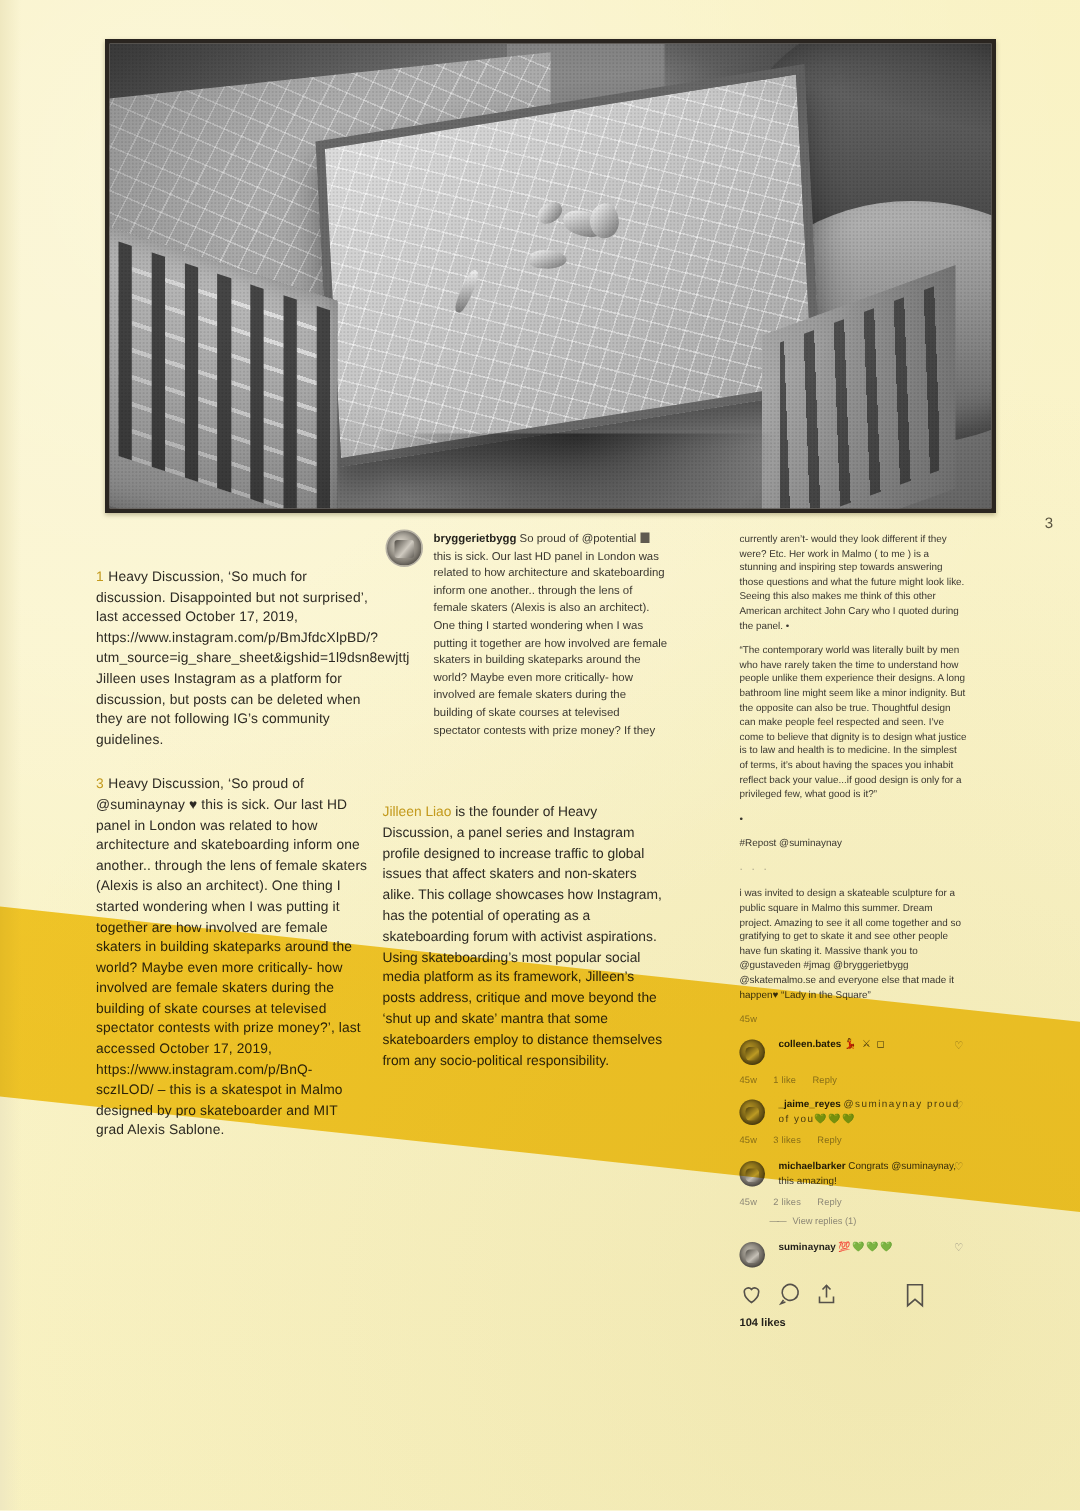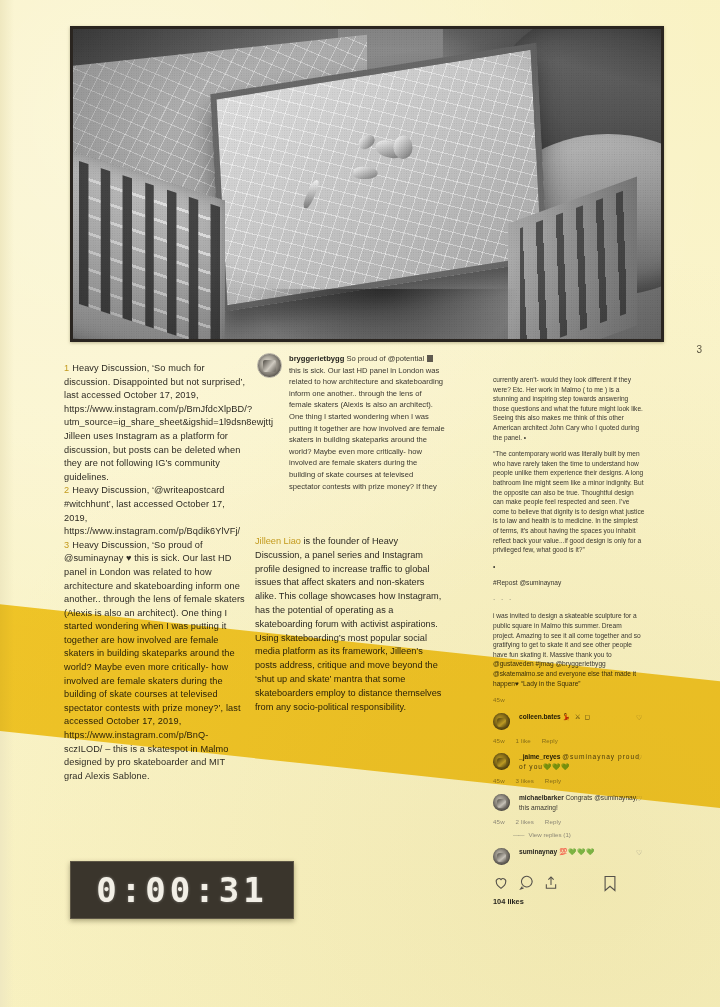--- a/index.html
+++ b/index.html
@@ -194,24 +194,24 @@
     line-height: 13.6px;
     letter-spacing: .01em;
   }
   #col-mid {
     left: 255px;
     top: 353px;
     width: 190px;
   }
   #col-right {
     left: 493px;
-    top: 375px;
+    top: 355px;
     width: 152px;
   }
-  .fn { margin: 0 0 0 0; text-indent: 0; }
+  .fn { margin: 16px 0 0 0; text-indent: 0; }
   .fnum {
     color: #c39a1d;
     font-weight: 400;
     margin-right: 3px;
   }
 
   
   #ig-post {
     position: relative;
     font-size: 7.6px;
@@ -388,21 +388,20 @@
       <div class="ph ph-shadow"></div>
       <div id="photo-halftone"></div>
       <div id="photo-vig"></div>
     </div>
   </div>
 
   <div id="page-number">3</div>
 
   <div class="col" id="col-left">
     <p class="fn"><span class="fnum">1</span><span>Heavy Discussion, ‘So much for discussion. Disappointed but not surprised’, last accessed October 17, 2019, https://www.instagram.com/p/BmJfdcXlpBD/?utm_source=ig_share_sheet&amp;igshid=1l9dsn8ewjttj Jilleen uses Instagram as a platform for discussion, but posts can be deleted when they are not following IG’s community guidelines.</span></p>
-    <p class="fn"><span class="fnum">2</span><span>Heavy Discussion, ‘@writeapostcard #witchhunt’, last accessed October 17, 2019, https://www.instagram.com/p/Bqdik6YlVFj/</span></p>
     <p class="fn"><span class="fnum">3</span><span>Heavy Discussion, ‘So proud of @suminaynay ♥ this is sick. Our last HD panel in London was related to how architecture and skateboarding inform one another.. through the lens of female skaters (Alexis is also an architect). One thing I started wondering when I was putting it together are how involved are female skaters in building skateparks around the world? Maybe even more critically- how involved are female skaters during the building of skate courses at televised spectator contests with prize money?’, last accessed October 17, 2019, https://www.instagram.com/p/BnQ-sczILOD/ – this is a skatespot in Malmo designed by pro skateboarder and MIT grad Alexis Sablone.</span></p>
   </div>
 
   <div class="col" id="col-mid">
     <div id="ig-post">
       <div id="ig-avatar"></div>
       <span class="ig-user">bryggerietbygg</span>
       <span>So proud of @potential</span>
       <span class="sq-glyph"></span>
       <span>this is sick. Our last HD panel in London was related to how architecture and skateboarding inform one another.. through the lens of female skaters (Alexis is also an architect). One thing I started wondering when I was putting it together are how involved are female skaters in building skateparks around the world? Maybe even more critically- how involved are female skaters during the building of skate courses at televised spectator contests with prize money? If they</span>
@@ -482,16 +481,13 @@
         </svg>
       <svg id="ic-save" width="14" height="17" viewBox="0 0 20 24" fill="none" stroke="#55514a" stroke-width="1.6">
           <path d="M3 2h14v20l-7-6-7 6z"></path>
         </svg>
     </div>
     <div id="likes-count">104 likes</div>
   </div>
 
   <div class="hl-band" id="hl1"></div>
 
-  <div id="timer">
-    <span id="timer-text">0:00:31</span>
-  </div>
 </div>
 
 </body></html>

